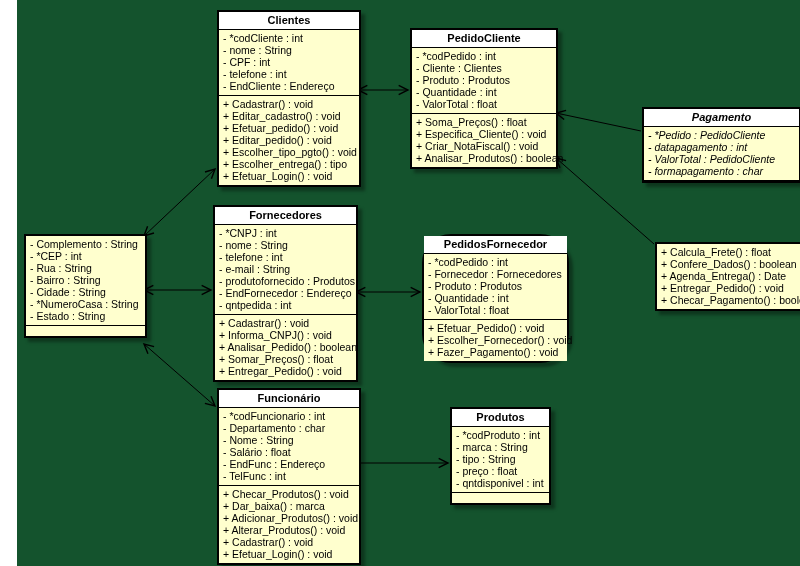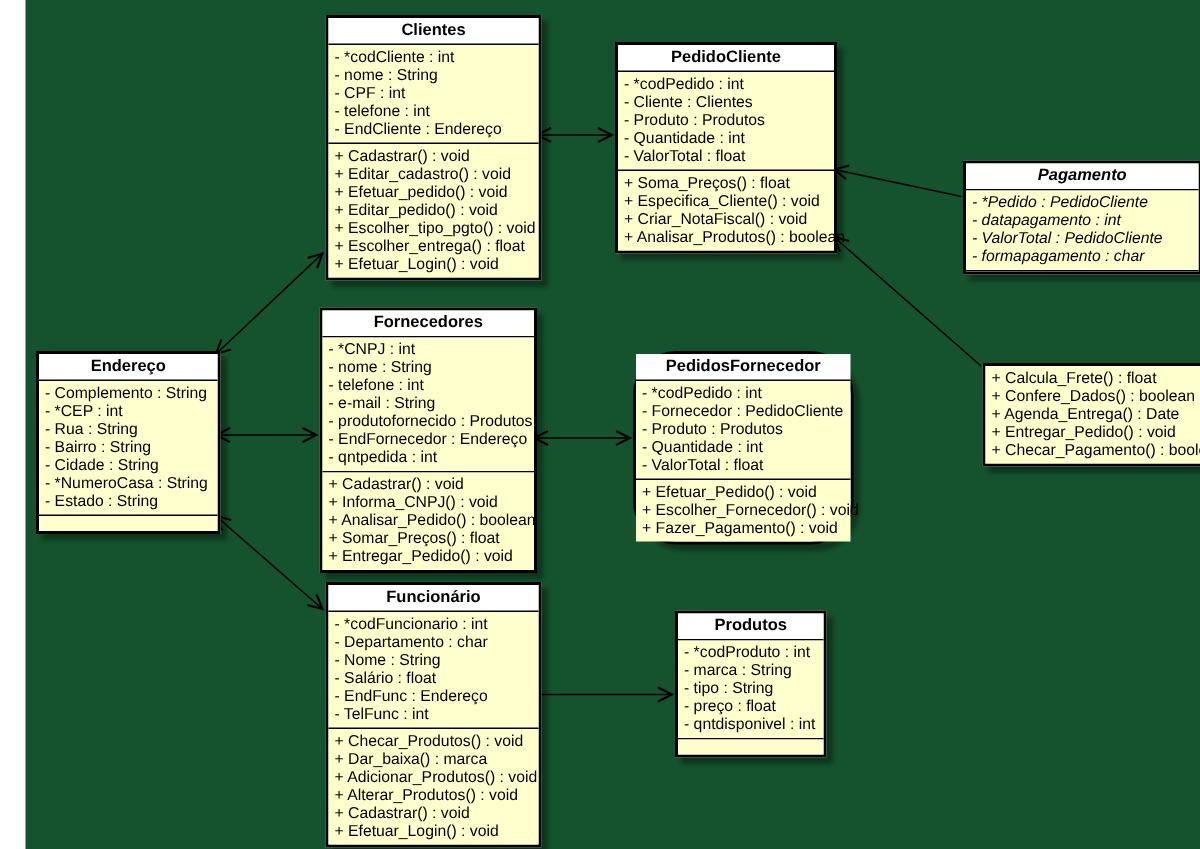--- a/index.html
+++ b/index.html
@@ -90,21 +90,21 @@
         <div class="uml-row">- CPF : int</div>
         <div class="uml-row">- telefone : int</div>
         <div class="uml-row">- EndCliente : Endereço</div>
       </div>
       <div class="uml-section uml-methods">
         <div class="uml-row">+ Cadastrar() : void</div>
         <div class="uml-row">+ Editar_cadastro() : void</div>
         <div class="uml-row">+ Efetuar_pedido() : void</div>
         <div class="uml-row">+ Editar_pedido() : void</div>
         <div class="uml-row">+ Escolher_tipo_pgto() : void</div>
-        <div class="uml-row">+ Escolher_entrega() : float</div>
+        <div class="uml-row">+ Escolher_entrega() : tipo</div>
         <div class="uml-row">+ Efetuar_Login() : void</div>
       </div>
     </div>
     <div class="uml-class" style="left: 393px; top: 28px; width: 144px;">
       <div class="uml-title">PedidoCliente</div>
       <div class="uml-section uml-attrs">
         <div class="uml-row">- *codPedido : int</div>
         <div class="uml-row">- Cliente : Clientes</div>
         <div class="uml-row">- Produto : Produtos</div>
         <div class="uml-row">- Quantidade : int</div>
@@ -120,21 +120,20 @@
     <div class="uml-class" style="left: 625px; top: 107px; width: 155px; font-style: italic;">
       <div class="uml-title">Pagamento</div>
       <div class="uml-section uml-attrs">
         <div class="uml-row">- *Pedido : PedidoCliente</div>
         <div class="uml-row">- datapagamento : int</div>
         <div class="uml-row">- ValorTotal : PedidoCliente</div>
         <div class="uml-row">- formapagamento : char</div>
       </div>
     </div>
     <div class="uml-class" style="left: 7px; top: 234px; width: 119px;">
-      <div class="uml-title">Endereço</div>
       <div class="uml-section uml-attrs">
         <div class="uml-row">- Complemento : String</div>
         <div class="uml-row">- *CEP : int</div>
         <div class="uml-row">- Rua : String</div>
         <div class="uml-row">- Bairro : String</div>
         <div class="uml-row">- Cidade : String</div>
         <div class="uml-row">- *NumeroCasa : String</div>
         <div class="uml-row">- Estado : String</div>
       </div>
       <div class="uml-section uml-methods"></div>
@@ -155,21 +154,21 @@
         <div class="uml-row">+ Informa_CNPJ() : void</div>
         <div class="uml-row">+ Analisar_Pedido() : boolean</div>
         <div class="uml-row">+ Somar_Preços() : float</div>
         <div class="uml-row">+ Entregar_Pedido() : void</div>
       </div>
     </div>
     <div class="uml-class" style="left: 405px; top: 234px; width: 143px; border-radius: 29px;">
       <div class="uml-title">PedidosFornecedor</div>
       <div class="uml-section uml-attrs">
         <div class="uml-row">- *codPedido : int</div>
-        <div class="uml-row">- Fornecedor : PedidoCliente</div>
+        <div class="uml-row">- Fornecedor : Fornecedores</div>
         <div class="uml-row">- Produto : Produtos</div>
         <div class="uml-row">- Quantidade : int</div>
         <div class="uml-row">- ValorTotal : float</div>
       </div>
       <div class="uml-section uml-methods">
         <div class="uml-row">+ Efetuar_Pedido() : void</div>
         <div class="uml-row">+ Escolher_Fornecedor() : void</div>
         <div class="uml-row">+ Fazer_Pagamento() : void</div>
       </div>
     </div>

